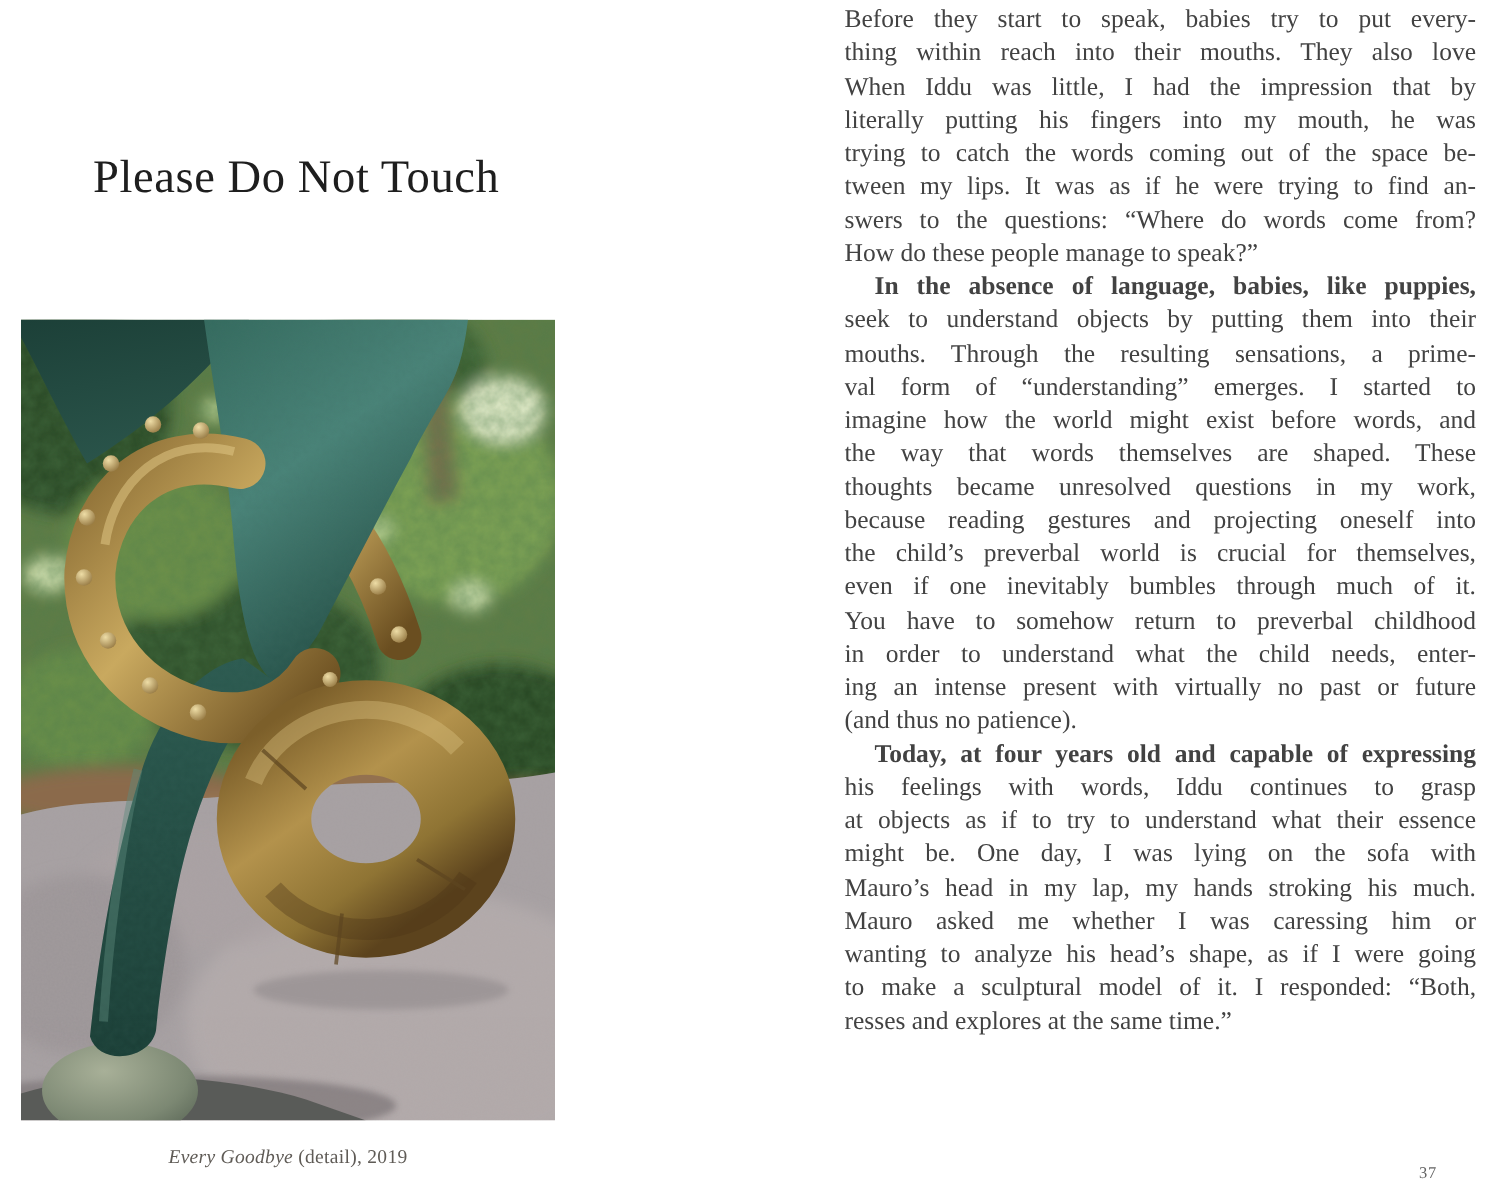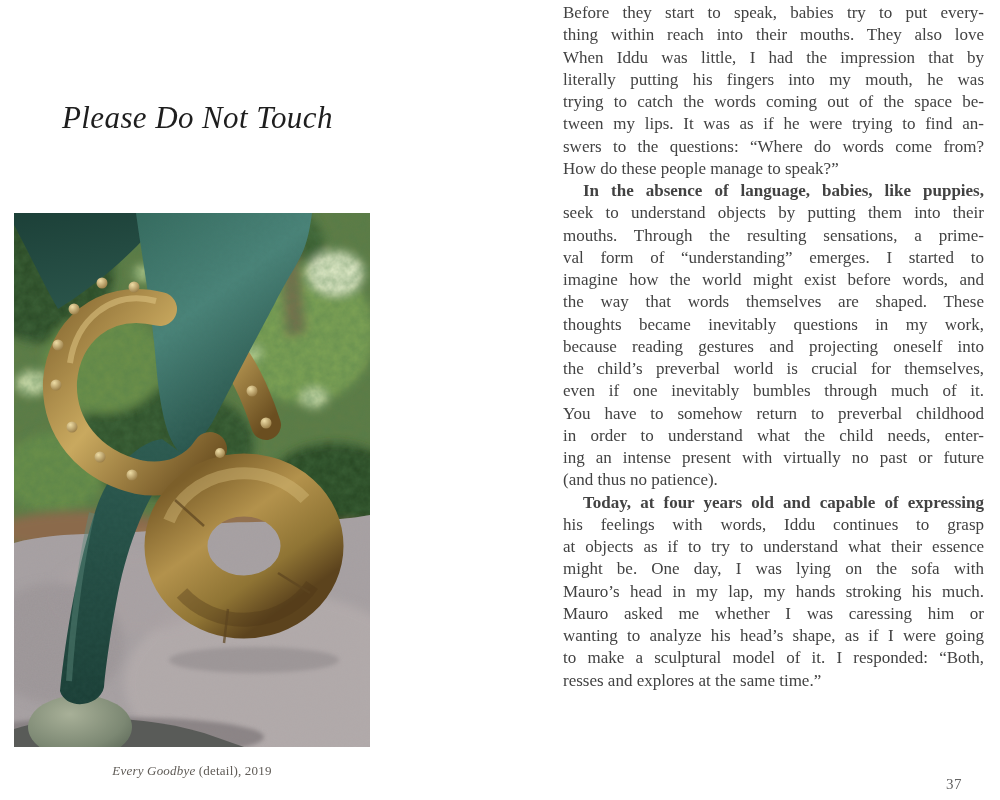--- a/index.html
+++ b/index.html
@@ -2,21 +2,21 @@
 <html><head>
 <meta charset="utf-8">
 <style>
   html,body{margin:0;padding:0;}
   body{
     width:1000px;height:800px;position:relative;background:#ffffff;
     font-family:"Liberation Serif", serif;overflow:hidden;
   }
   .page-title{
     position:absolute;left:62px;top:101px;margin:0;
-    font-size:31px;line-height:1.1;font-style:italic;font-weight:500;
+    font-size:31px;line-height:1.1;font-weight:500;
     letter-spacing:0.4px;color:#1e1e1e;white-space:nowrap;
   }
   .artwork{
     position:absolute;left:14px;top:213px;width:356px;height:534px;overflow:hidden;
   }
   .artwork svg{display:block;width:356px;height:534px;}
   .art-caption{
     position:absolute;left:14px;top:763px;width:356px;text-align:center;
     font-size:13px;color:#5f5b56;letter-spacing:0.2px;
   }
@@ -27,21 +27,21 @@
   }
   .para{margin:0;}
   .line{
     text-align:justify;text-align-last:justify;
     overflow:hidden;
   }
   .line.last{text-align-last:left;}
   .line.indent{text-indent:20px;font-weight:bold;}
   .page-number{
     position:absolute;left:946px;top:776px;width:30px;
-    font-size:15px;color:#636363;letter-spacing:0.5px;
+    font-size:11px;color:#636363;letter-spacing:0.5px;
   }
 </style>
 </head>
 <body>
 
 <h1 class="page-title">Please Do Not Touch</h1>
 
 <figure class="artwork" style="margin:0">
   <div>
     <svg viewBox="0 0 356 534" width="356" height="534" preserveAspectRatio="none" aria-hidden="true">
@@ -199,21 +199,21 @@
       <div class="line">swers to the questions: “Where do words come from?</div>
       <div class="line last">How do these people manage to speak?”</div>
     </div>
     <div class="para">
       <div class="line indent">In the absence of language, babies, like puppies,</div>
       <div class="line">seek to understand objects by putting them into their</div>
       <div class="line">mouths. Through the resulting sensations, a prime-</div>
       <div class="line">val form of “understanding” emerges. I started to</div>
       <div class="line">imagine how the world might exist before words, and</div>
       <div class="line">the way that words themselves are shaped. These</div>
-      <div class="line">thoughts became inevitably questions in my work,</div>
+      <div class="line">thoughts became unresolved questions in my work,</div>
       <div class="line">because reading gestures and projecting oneself into</div>
       <div class="line">the child’s preverbal world is crucial for themselves,</div>
       <div class="line">even if one inevitably bumbles through much of it.</div>
       <div class="line">You have to somehow return to preverbal childhood</div>
       <div class="line">in order to understand what the child needs, enter-</div>
       <div class="line">ing an intense present with virtually no past or future</div>
       <div class="line last">(and thus no patience).</div>
     </div>
     <div class="para">
       <div class="line indent">Today, at four years old and capable of expressing</div>

